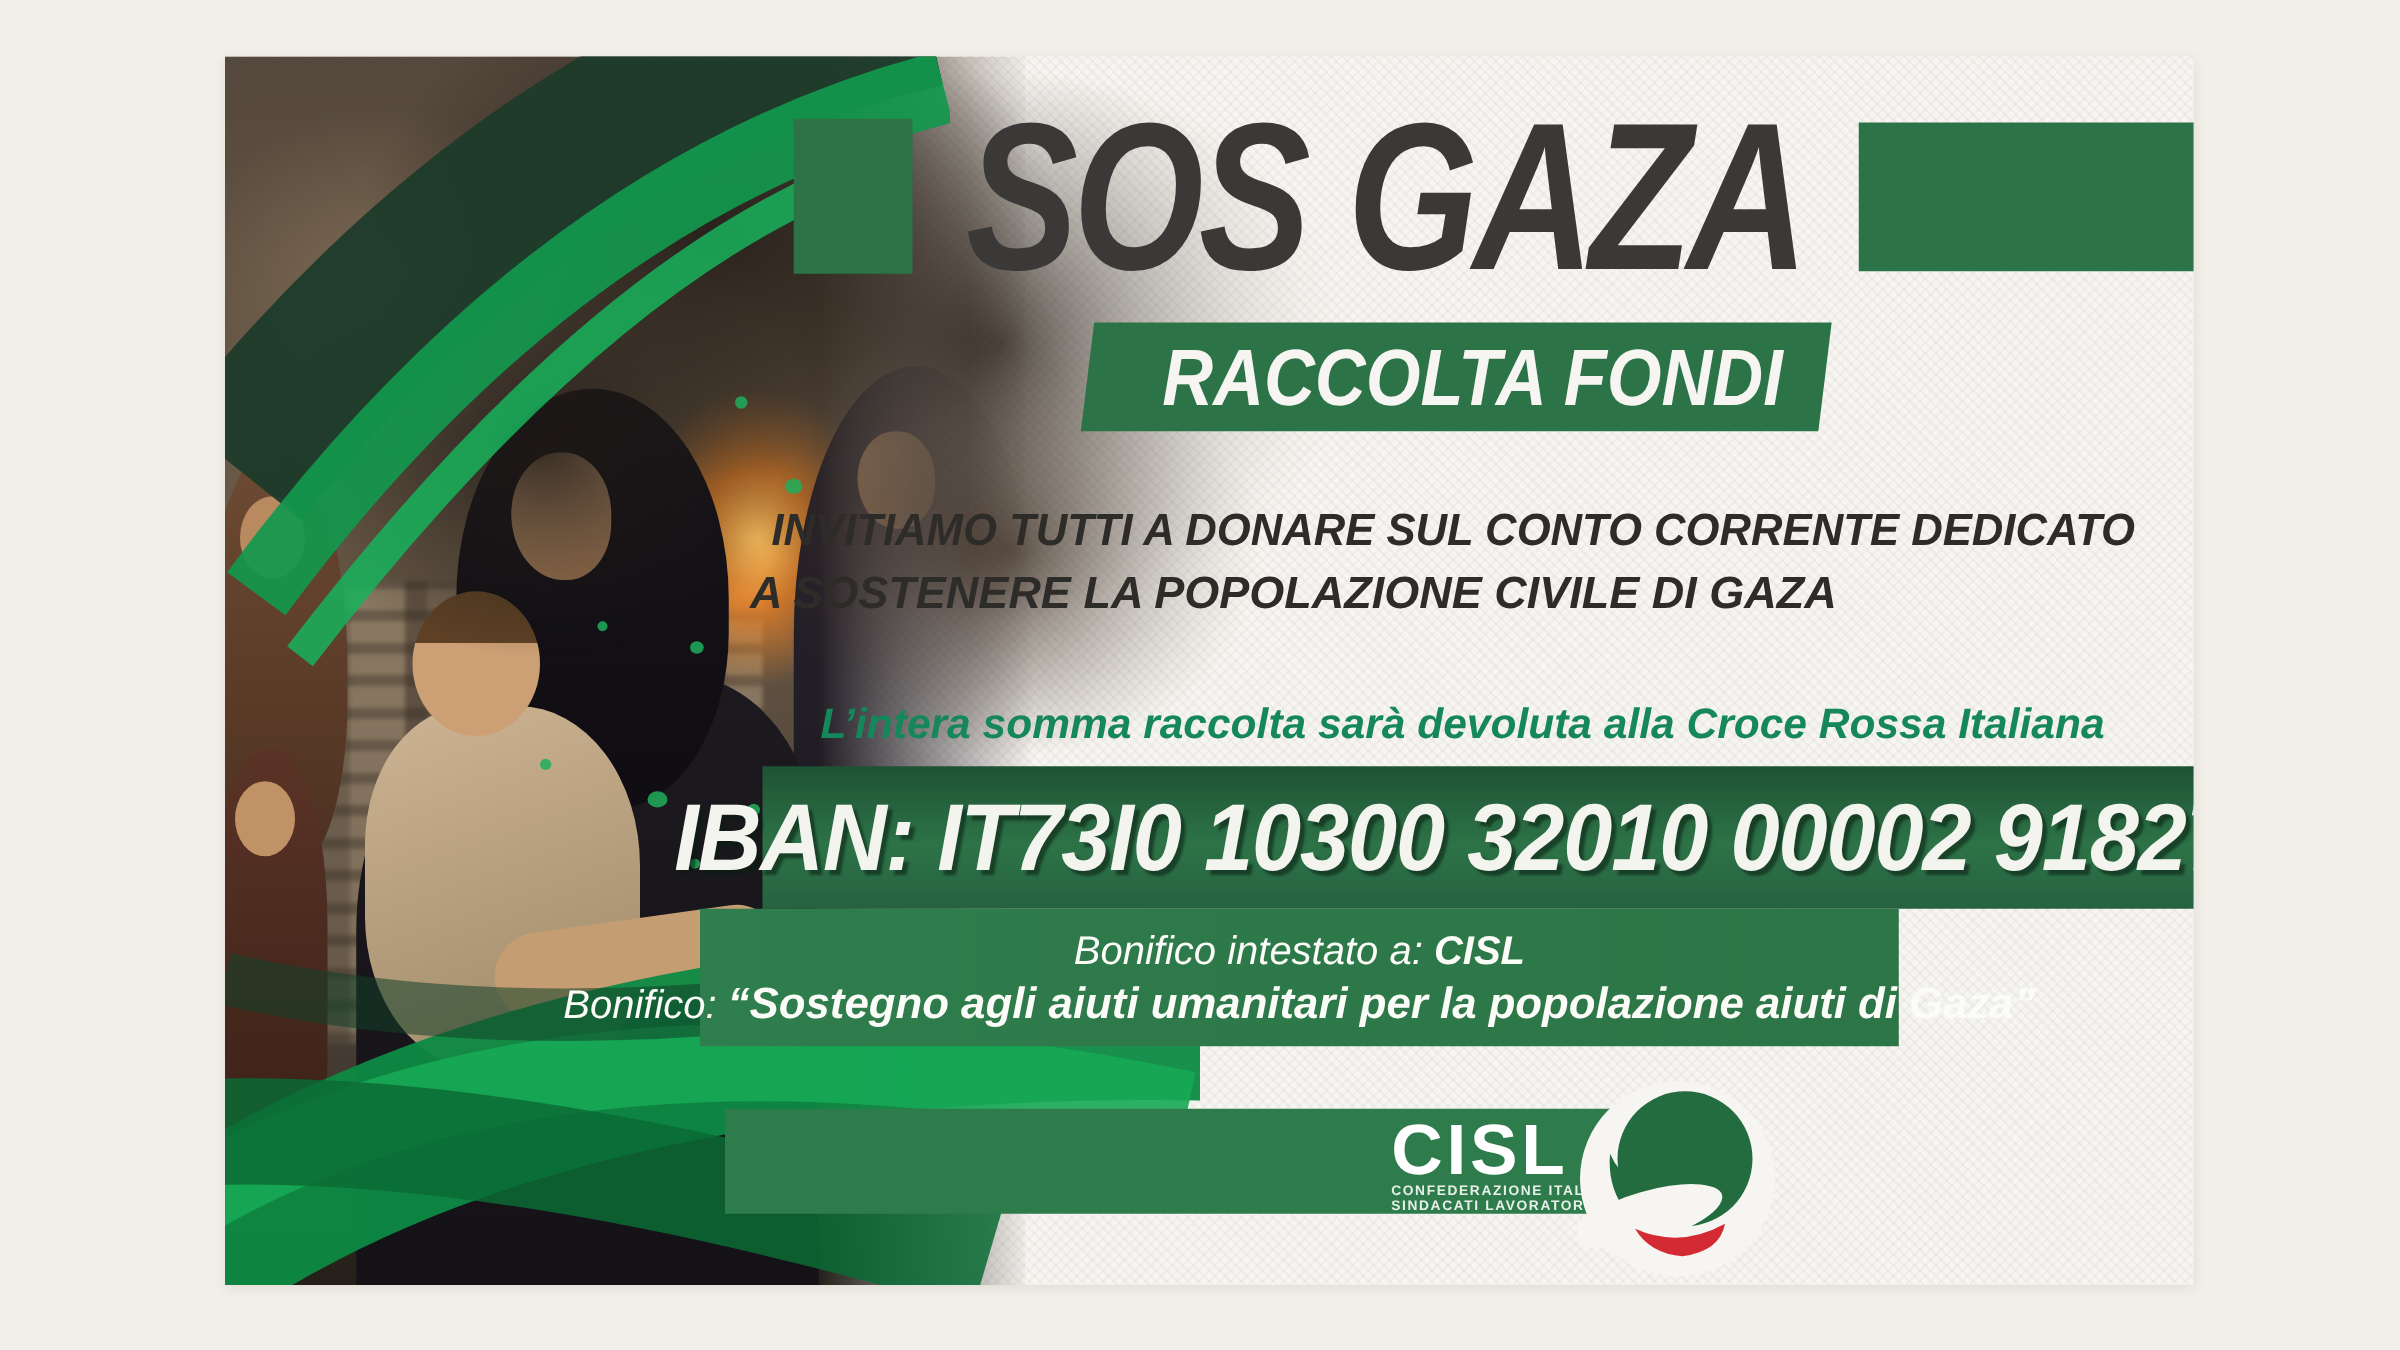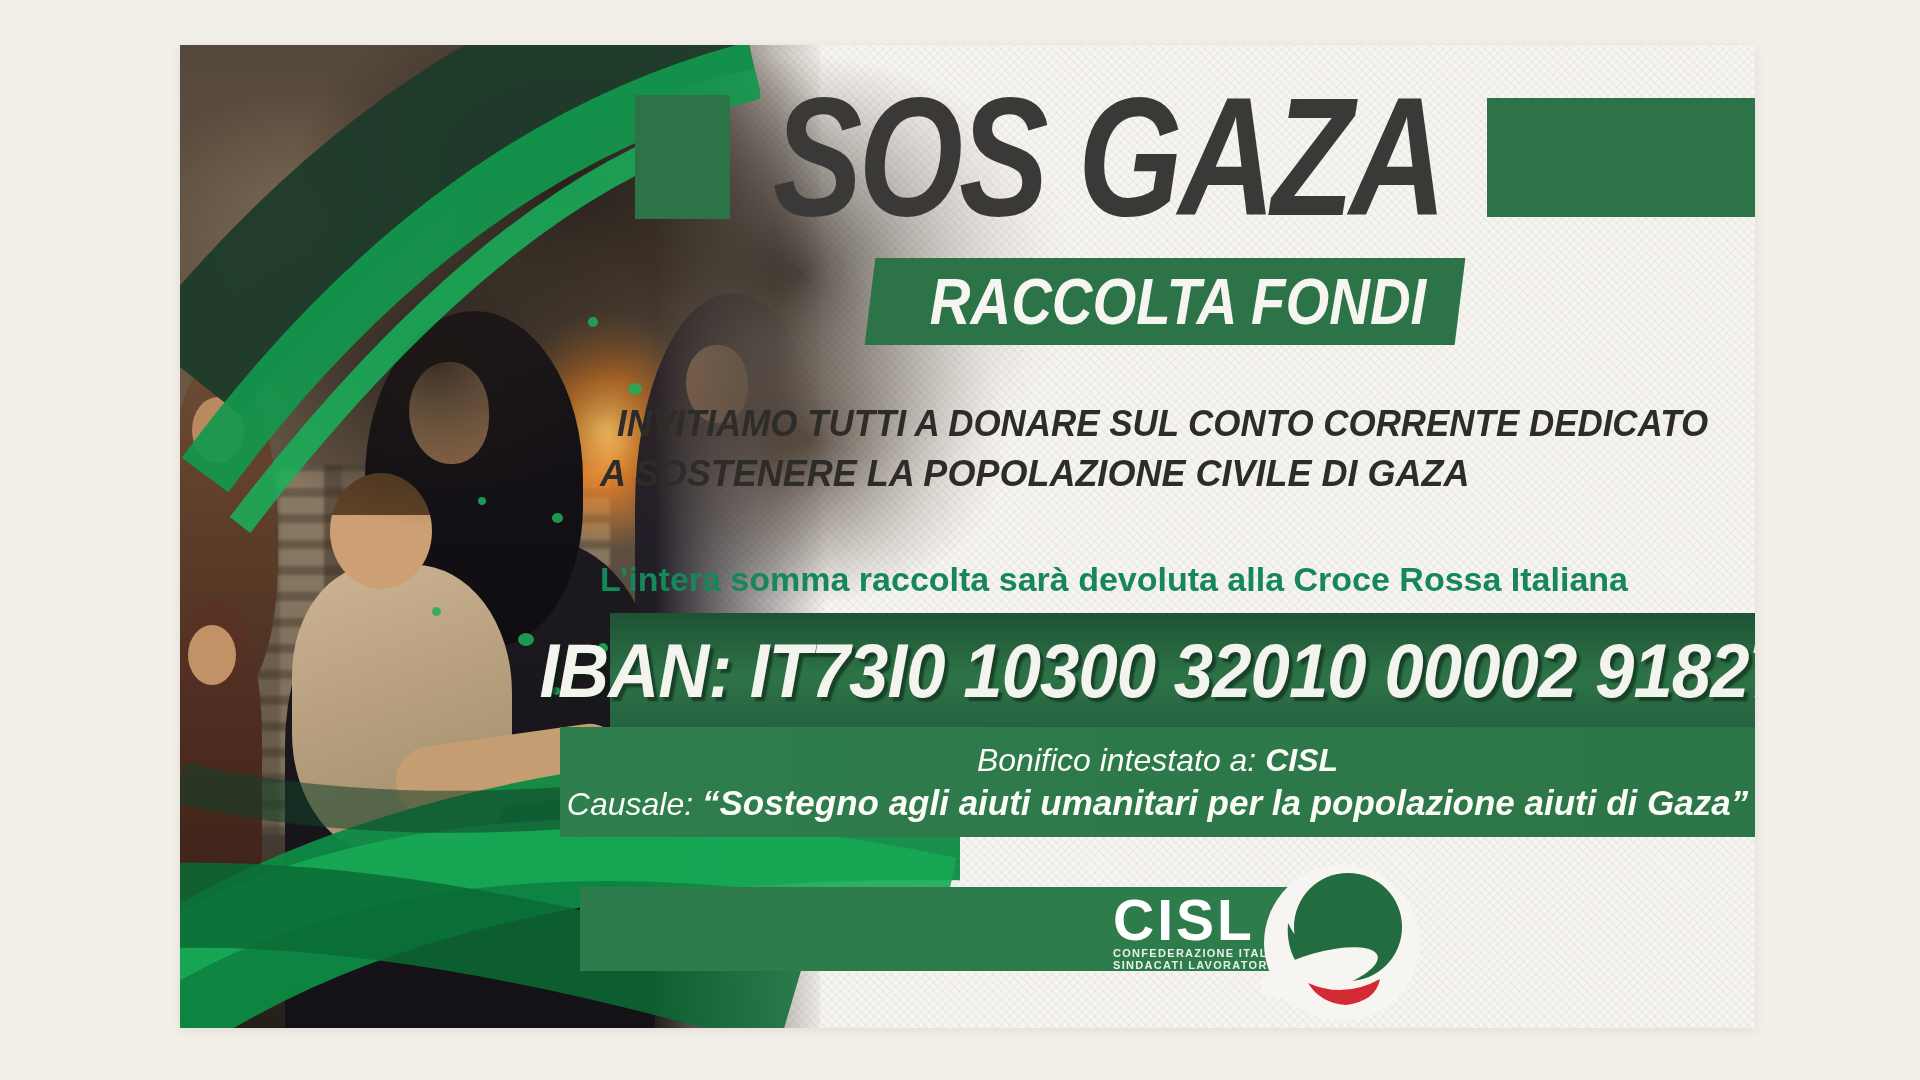--- a/index.html
+++ b/index.html
@@ -61,32 +61,32 @@
   .title span{font-size:168px;font-weight:900;font-style:italic;color:#3b3937;letter-spacing:-5px;
     transform:scaleX(0.80);white-space:nowrap;}
   .banner{left:690px;top:213px;width:590px;height:87px;z-index:5;background:#2c7447;transform:skewX(-7deg);}
   .banner-text{left:690px;top:213px;width:590px;height:87px;z-index:6;display:flex;align-items:center;justify-content:flex-end;}
   .banner-text span{font-size:64px;font-weight:900;font-style:italic;color:#f6f5f2;letter-spacing:0px;transform:scaleX(0.88);white-space:nowrap;}
 
   
   .invite{left:420px;top:358px;width:1140px;z-index:5;color:#2e2c29;}
   .invite .l1{font-size:36px;font-style:italic;font-weight:600;letter-spacing:0;transform:scaleX(0.97);white-space:nowrap;}
   .invite .l2{font-size:36px;font-style:italic;font-weight:800;margin-top:8px;white-space:nowrap;}
-  .note-green{left:420px;top:515px;width:1140px;z-index:5;
-    font-size:34px;font-weight:600;color:#15875a;white-space:nowrap;}
+  .note-green{left:420px;top:515px;width:1140px;text-align:center;z-index:5;
+    font-size:34px;font-style:italic;font-weight:600;color:#15875a;white-space:nowrap;}
 
   
   .iban-band{left:430px;top:568px;width:1145px;height:114px;z-index:5;
     background:linear-gradient(180deg,#1e5234 0%,#2d7347 55%,#266241 100%);
     display:flex;align-items:center;justify-content:center;}
   .iban-band span{font-size:76px;font-weight:900;font-style:italic;color:#f4f4ef;white-space:nowrap;
     transform:scaleX(0.93);text-shadow:4px 4px 2px rgba(10,30,16,0.55);letter-spacing:-1px;}
 
   
-  .info-block{left:380px;top:682px;width:1195px;height:110px;z-index:5;
+  .info-block{left:380px;top:682px;width:959px;height:110px;z-index:5;
     background:linear-gradient(90deg,#2f7e4d 0%,#2e7a4a 30%,#2c7546 100%);
     display:flex;flex-direction:column;align-items:center;justify-content:center;color:#fbfbf8;}
   .info-line1{font-size:32px;font-style:italic;font-weight:500;}
   .info-line1 b{font-weight:800;}
   .info-line2{font-size:32px;font-style:italic;font-weight:500;margin-top:4px;white-space:nowrap;}
   .info-line2 b{font-size:35px;font-weight:800;}
 
   
   .logo-band{left:400px;top:842px;width:710px;height:84px;background:#2e7c4c;z-index:5;}
   .logo-text{left:933px;top:848px;z-index:6;color:#ffffff;}
@@ -166,21 +166,21 @@
 
   <div class="abs iban-band">
     <span>IBAN: IT73I0 10300 32010 00002 918273</span>
   </div>
 
   <div class="abs info-block">
     <div class="info-line1">
       <span>Bonifico intestato a: </span><b>CISL</b>
     </div>
     <div class="info-line2">
-      <span>Causale: </span><b>“Sostegno agli aiuti umanitari per la popolazione aiuti di Gaza”</b>
+      <span>Bonifico: </span><b>“Sostegno agli aiuti umanitari per la popolazione aiuti di Gaza”</b>
     </div>
   </div>
 
   <div class="abs logo-band"></div>
   <div class="abs logo-text">
     <div class="logo-name">CISL</div>
     <div class="logo-sub">CONFEDERAZIONE ITALIANA</div>
     <div class="logo-sub">SINDACATI LAVORATORI</div>
   </div>
   <svg class="abs emblem" viewBox="0 0 160 160">

